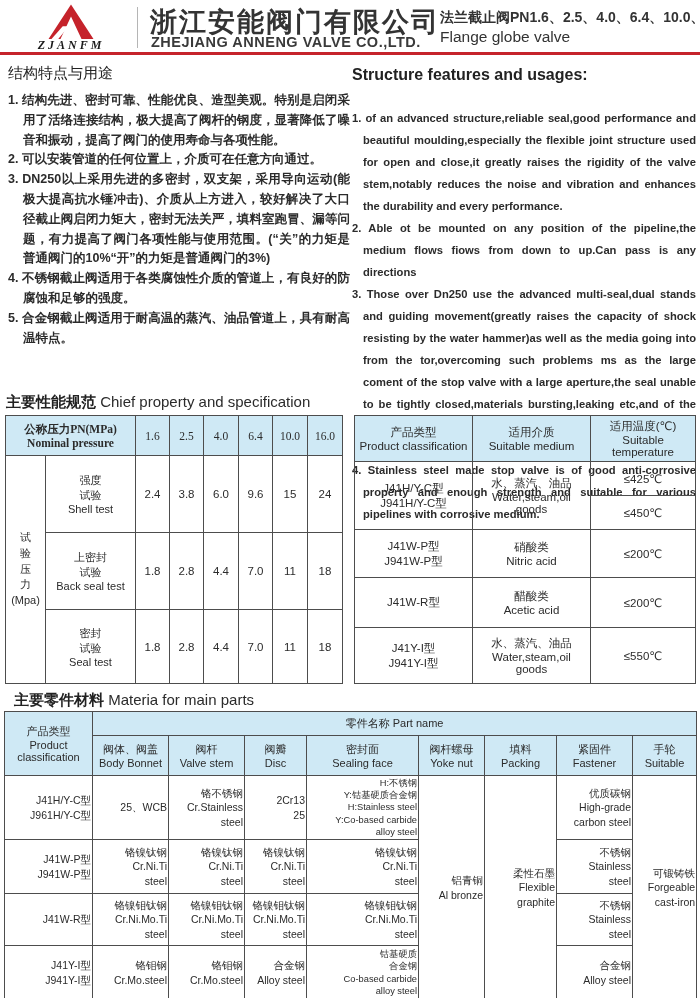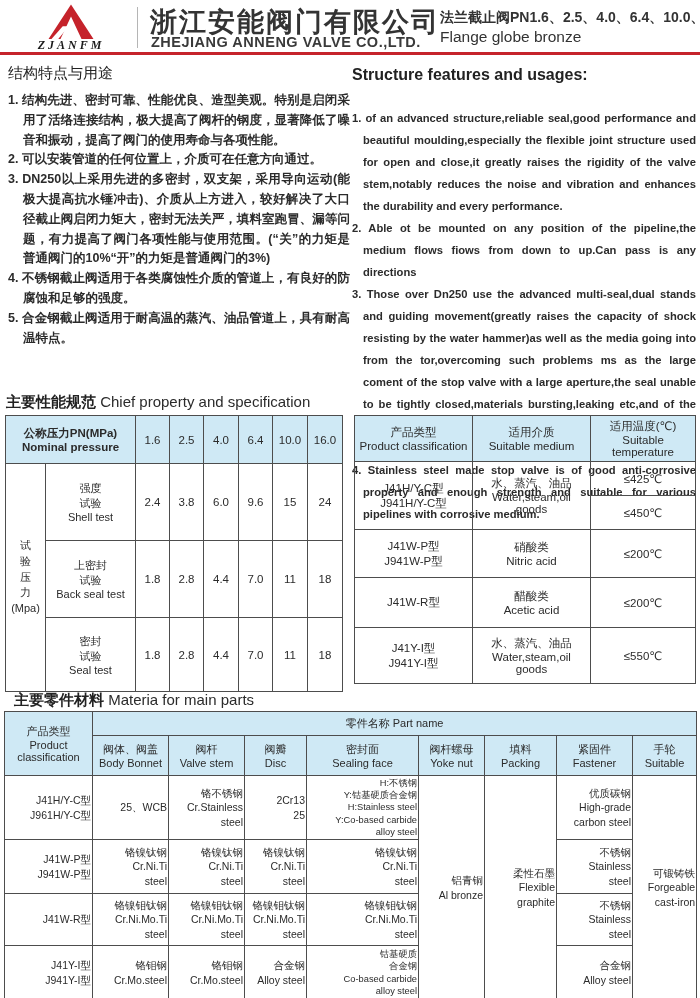--- a/index.html
+++ b/index.html
@@ -48,21 +48,21 @@
     white-space:pre-line; padding:1px; font-weight:normal; color:#2b2b2b; }
   .hdr { background:#cfe9f5; }
 
   
   .perf-table { left:5px; top:415px; width:337px; }
   .perf-table th { font-size:11.5px; }
   .perf-table .corner { font-size:11.5px; font-weight:bold; }
   .perf-table td { font-size:11.5px; }
   .perf-table .rowlabel { font-size:11px; }
   .perf-table .side { font-size:11px; line-height:1.45; }
-  .perf-h0 { height:48px; } .perf-h1 { height:77px; } .perf-h2 { height:77px; } .perf-h3 { height:74px; }
+  .perf-h0 { height:40px;font-family:Liberation Serif, serif; } .perf-h1 { height:77px; } .perf-h2 { height:77px; } .perf-h3 { height:74px; }
 
   
   .class-table { left:354px; top:415px; width:341px; }
   .class-table th { font-size:11.5px; }
   .class-table td { font-size:11.5px; }
   .cls-h0 { height:46px; } .cls-h1a { height:34px; } .cls-h1b { height:34px; }
   .cls-h2 { height:48px; } .cls-h3 { height:50px; } .cls-h4 { height:56px; }
 
   
   .mat-table { left:4px; top:711px; width:692px; }
@@ -81,21 +81,21 @@
       <polygon points="32,2 62,48 46,48 32,18 18,48 2,48" fill="#c5232b"></polygon>
       <polygon points="21,31 29,31 15,48 6,48" fill="#ffffff"></polygon>
     </svg>
   </span>
   <div class="logo-caption">ZJANFM</div>
 </div>
 <div class="abs header-divider"></div>
 <div class="abs company-cn">浙江安能阀门有限公司</div>
 <div class="abs company-en">ZHEJIANG ANNENG VALVE CO.,LTD.</div>
 <div class="abs product-cn">法兰截止阀PN1.6、2.5、4.0、6.4、10.0、16.0</div>
-<div class="abs product-en">Flange globe bronze</div>
+<div class="abs product-en">Flange globe valve</div>
 <div class="abs accent-rule"></div>
 
 <div class="abs col-cn">
   <div class="col-title-cn">结构特点与用途</div>
   <div class="cn-item">1. 结构先进、密封可靠、性能优良、造型美观。特别是启闭采用了活络连接结构，极大提高了阀杆的钢度，显著降低了噪音和振动，提高了阀门的使用寿命与各项性能。</div>
   <div class="cn-item">2. 可以安装管道的任何位置上，介质可在任意方向通过。</div>
   <div class="cn-item">3. DN250以上采用先进的多密封，双支架，采用导向运动(能极大提高抗水锤冲击)、介质从上方进入，较好解决了大口径截止阀启闭力矩大，密封无法关严，填料室跑冒、漏等问题，有力提高了阀门各项性能与使用范围。(“关”的力矩是普通阀门的10%“开”的力矩是普通阀门的3%)</div>
   <div class="cn-item">4. 不锈钢截止阀适用于各类腐蚀性介质的管道上，有良好的防腐蚀和足够的强度。</div>
   <div class="cn-item">5. 合金钢截止阀适用于耐高温的蒸汽、油品管道上，具有耐高温特点。</div>
 </div>

